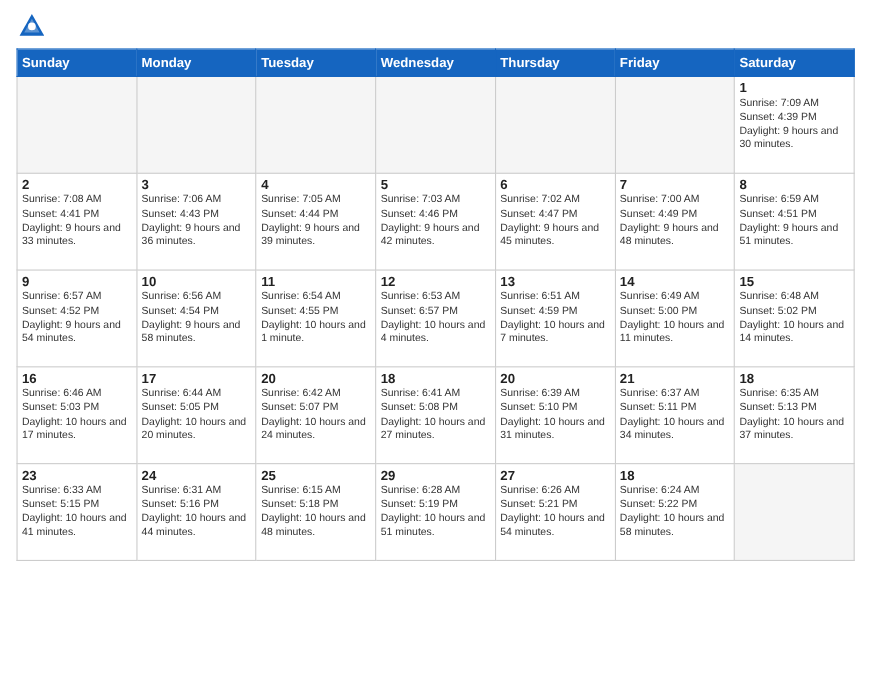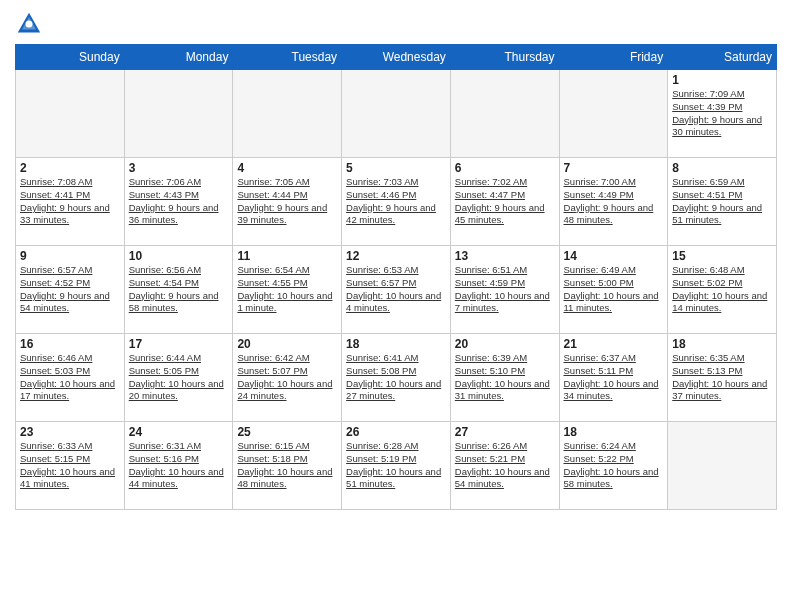--- a/index.html
+++ b/index.html
@@ -53,23 +53,23 @@
     }
     .calendar {
       width: 100%;
       border-collapse: collapse;
       table-layout: fixed;
     }
     .calendar th {
       background: #1565c0;
       color: #fff;
       font-size: 12px;
-      font-weight: normal;
+      font-weight: bold;
       padding: 5px 4px;
-      text-align: right;
+      text-align: left;
       border: 1px solid #1565c0;
     }
     .calendar td {
       border: 1px solid #ccc;
       vertical-align: top;
       padding: 3px 4px;
       height: 88px;
       background: #fff;
     }
     .calendar td.empty {
@@ -79,21 +79,20 @@
       font-size: 12px;
       font-weight: bold;
       color: #222;
       display: block;
       margin-bottom: 1px;
     }
     .day-info {
       font-size: 9.5px;
       color: #333;
       line-height: 1.35;
-      text-decoration: underline;
     }
   </style>
 </head>
 <body>
 
 <div class="page">
   <div class="header">
     <div class="logo">
       <svg class="logo-icon" viewBox="0 0 40 40">
         <polygon points="20,4 36,32 4,32" fill="#1565c0"></polygon>
@@ -283,21 +282,21 @@
 Sunset: 5:16 PM
 Daylight: 10 hours and 44 minutes.</div>
           </td>
           <td>
             <span class="day-num">25</span>
             <div class="day-info">Sunrise: 6:15 AM
 Sunset: 5:18 PM
 Daylight: 10 hours and 48 minutes.</div>
           </td>
           <td>
-            <span class="day-num">26</span>
+            <span class="day-num">29</span>
             <div class="day-info">Sunrise: 6:28 AM
 Sunset: 5:19 PM
 Daylight: 10 hours and 51 minutes.</div>
           </td>
           <td>
             <span class="day-num">27</span>
             <div class="day-info">Sunrise: 6:26 AM
 Sunset: 5:21 PM
 Daylight: 10 hours and 54 minutes.</div>
           </td>

